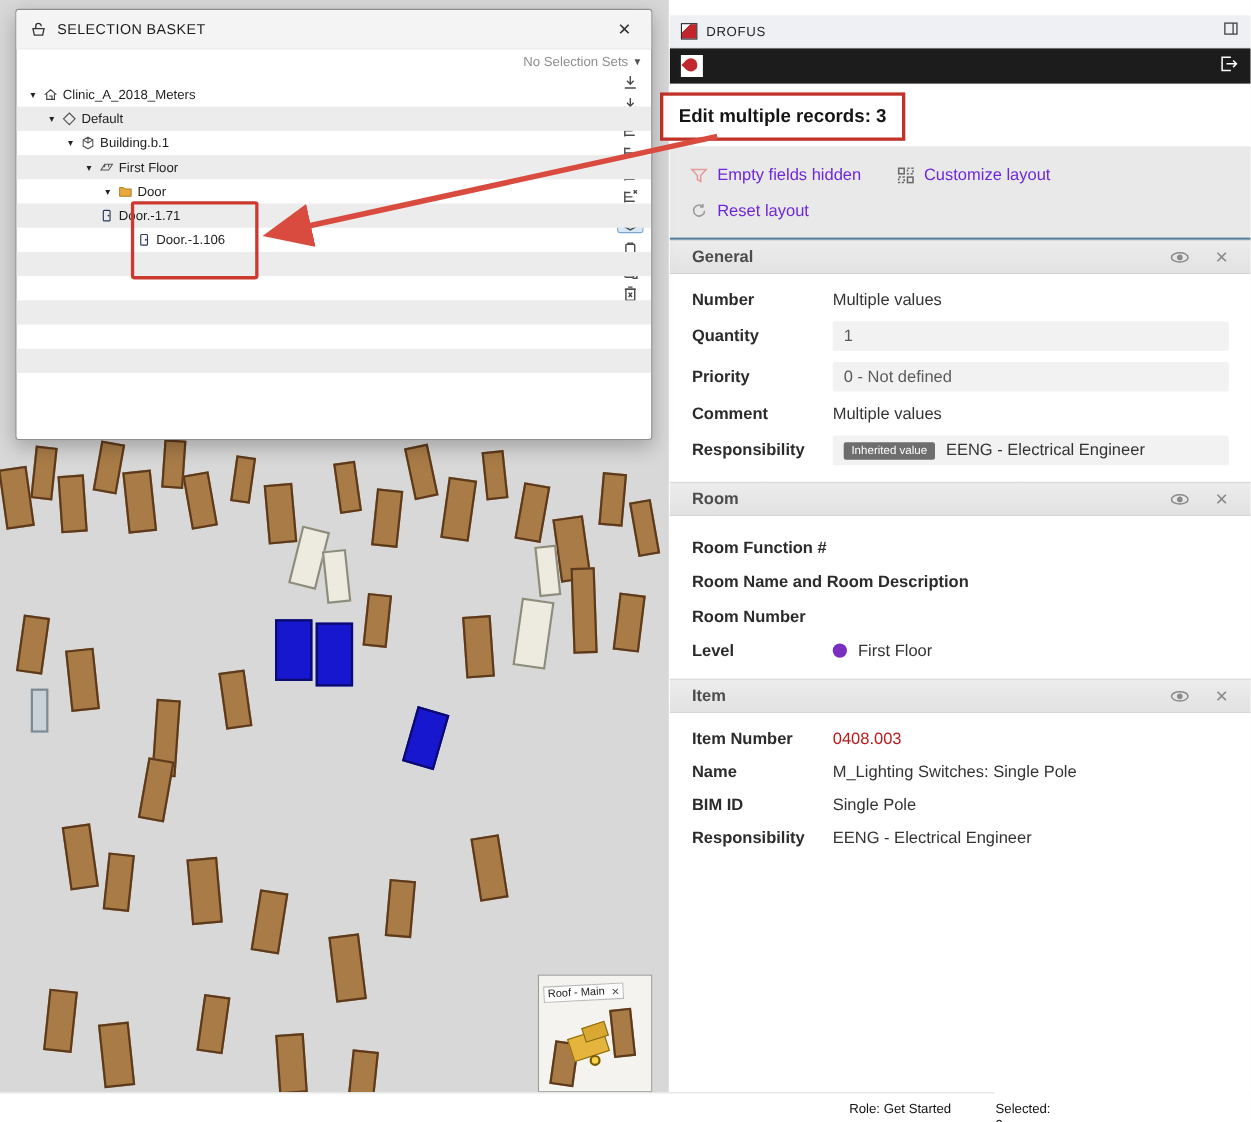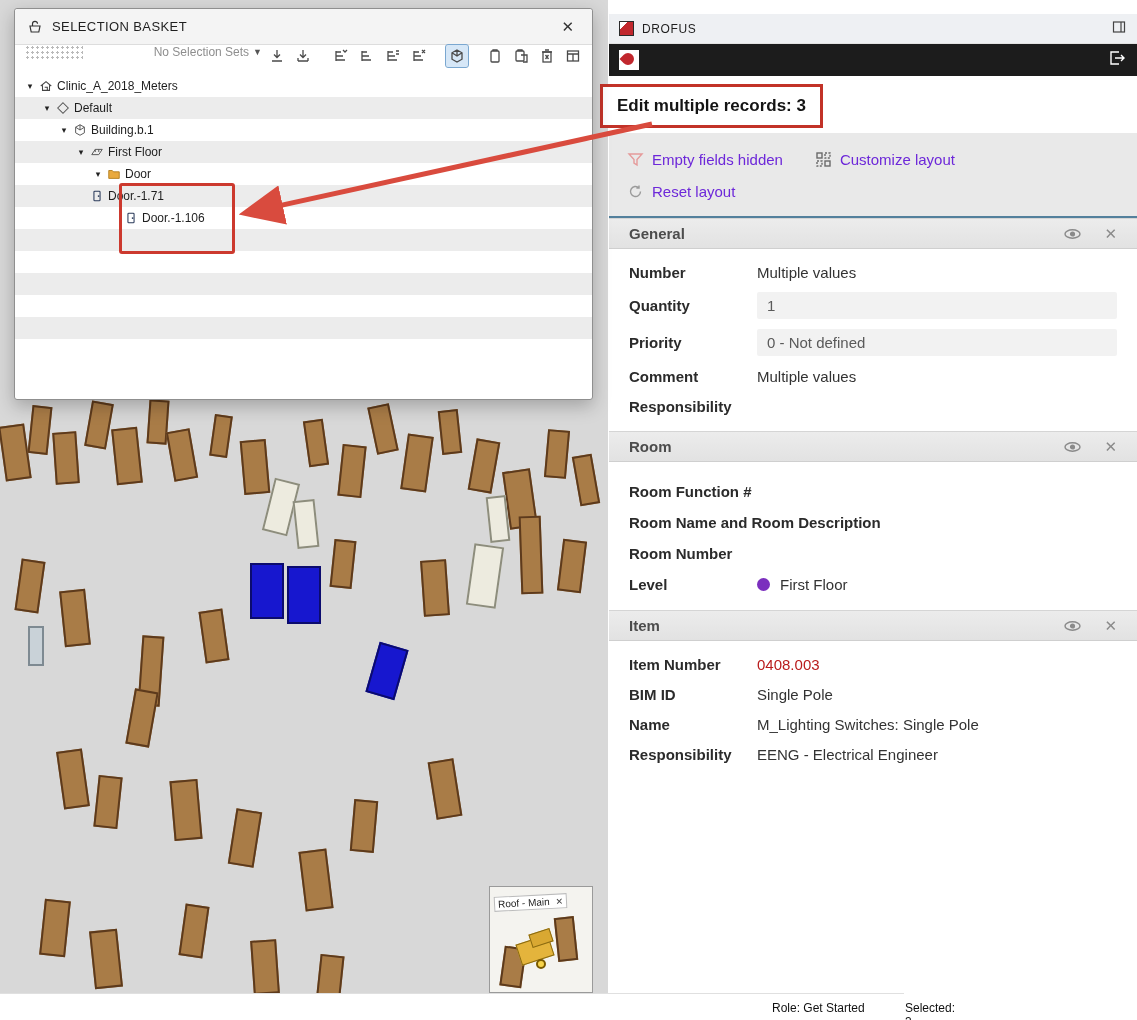--- a/index.html
+++ b/index.html
@@ -17,21 +17,21 @@
   .mm-close { font-size:9px; color:#444; cursor:pointer; }
   .mm-roof { position:absolute; left:28px; top:52px; width:34px; height:22px; background:#e4b43c; border:1px solid #8a6a10; transform:rotate(-18deg); }
   .mm-roof2 { position:absolute; left:40px; top:44px; width:22px; height:14px; background:#d9a832; border:1px solid #8a6a10; transform:rotate(-18deg); }
   .mm-circle { position:absolute; left:46px; top:72px; width:10px; height:10px; border-radius:50%; background:#f7d34a; border:2px solid #7a5a00; }
 
   
   #basket { position:absolute; left:14px; top:8px; width:579px; height:392px; background:#fff; border:1px solid #8f8f8f; border-radius:3px; box-shadow:0 6px 18px rgba(0,0,0,.25); z-index:10; }
   .bk-title { height:36px; background:#f4f4f4; border-bottom:1px solid #ddd; display:flex; align-items:center; padding:0 12px; gap:9px; border-radius:3px 3px 0 0; }
   .bk-title .t { font-size:13px; letter-spacing:.4px; color:#1f1f1f; flex:1; }
   .bk-close { font-size:15px; color:#333; cursor:pointer; padding:2px 6px; }
-  .bk-toolbar { height:30px; display:flex; align-items:flex-start; padding:0 8px; gap:4px; }
+  .bk-toolbar { height:30px; display:flex; align-items:flex-end; padding:0 8px; gap:4px;flex-direction:column; }
   .drag-dots { width:58px; height:14px; margin-left:2px; background-image:radial-gradient(#b9b9b9 1.2px, transparent 1.3px); background-size:5px 5px; }
   .nss { margin-left:auto; font-size:12px; color:#8e8e8e; display:flex; align-items:center; gap:4px; cursor:pointer; }
   .nss .car { font-size:9px; color:#555; }
   .tb-ic { width:22px; height:22px; display:flex; align-items:center; justify-content:center; border-radius:2px; cursor:pointer; color:#4a4a4a; }
   .tb-ic.sel { background:#d6e7f7; outline:1px solid #7aa7d0; }
   .tb-ic svg { width:16px; height:16px; stroke:#4a4a4a; fill:none; stroke-width:1.3; }
   .tb-gap { width:8px; }
 
   .bk-tree { position:relative; height:308px; overflow:hidden; }
   .tree-row { height:22px; display:flex; align-items:center; font-size:12px; color:#1e1e1e; }
@@ -384,20 +384,23 @@
     <div class="field">
       <span class="flabel">Priority</span>
       <span class="fvalue inputbox">0 - Not defined</span>
     </div>
     <div class="field">
       <span class="flabel">Comment</span>
       <span class="fvalue">Multiple values</span>
     </div>
     <div class="field">
       <span class="flabel">Responsibility</span>
+      <span class="fvalue inputbox" style="color:#333">
+        <span class="badge">Inherited value</span><span>EENG - Electrical Engineer</span>
+      </span>
     </div>
   </div>
 
   
   <div class="sec-header">
     <span class="st">Room</span>
     <span class="hdr-ic">
         <svg viewBox="0 0 19 16">
           <ellipse cx="9.5" cy="8" rx="7.5" ry="4.2"></ellipse>
           <circle cx="9.5" cy="8" r="1.9" fill="#8a8a8a"></circle>
@@ -426,26 +429,26 @@
         </svg>
       </span>
     <span class="x-ic">✕</span>
   </div>
   <div class="sec-body">
     <div class="field">
       <span class="flabel">Item Number</span>
       <span class="fvalue linkval">0408.003</span>
     </div>
     <div class="field">
+      <span class="flabel">Name</span>
+      <span class="fvalue">M_Lighting Switches: Single Pole</span>
+    </div>
+    <div class="field">
       <span class="flabel">BIM ID</span>
       <span class="fvalue">Single Pole</span>
-    </div>
-    <div class="field">
-      <span class="flabel">Name</span>
-      <span class="fvalue">M_Lighting Switches: Single Pole</span>
     </div>
     <div class="field">
       <span class="flabel">Responsibility</span>
       <span class="fvalue">EENG - Electrical Engineer</span>
     </div>
   </div>
 </div>
 
 <div id="statusbar">
   <span class="st-role">Role: Get Started</span>

